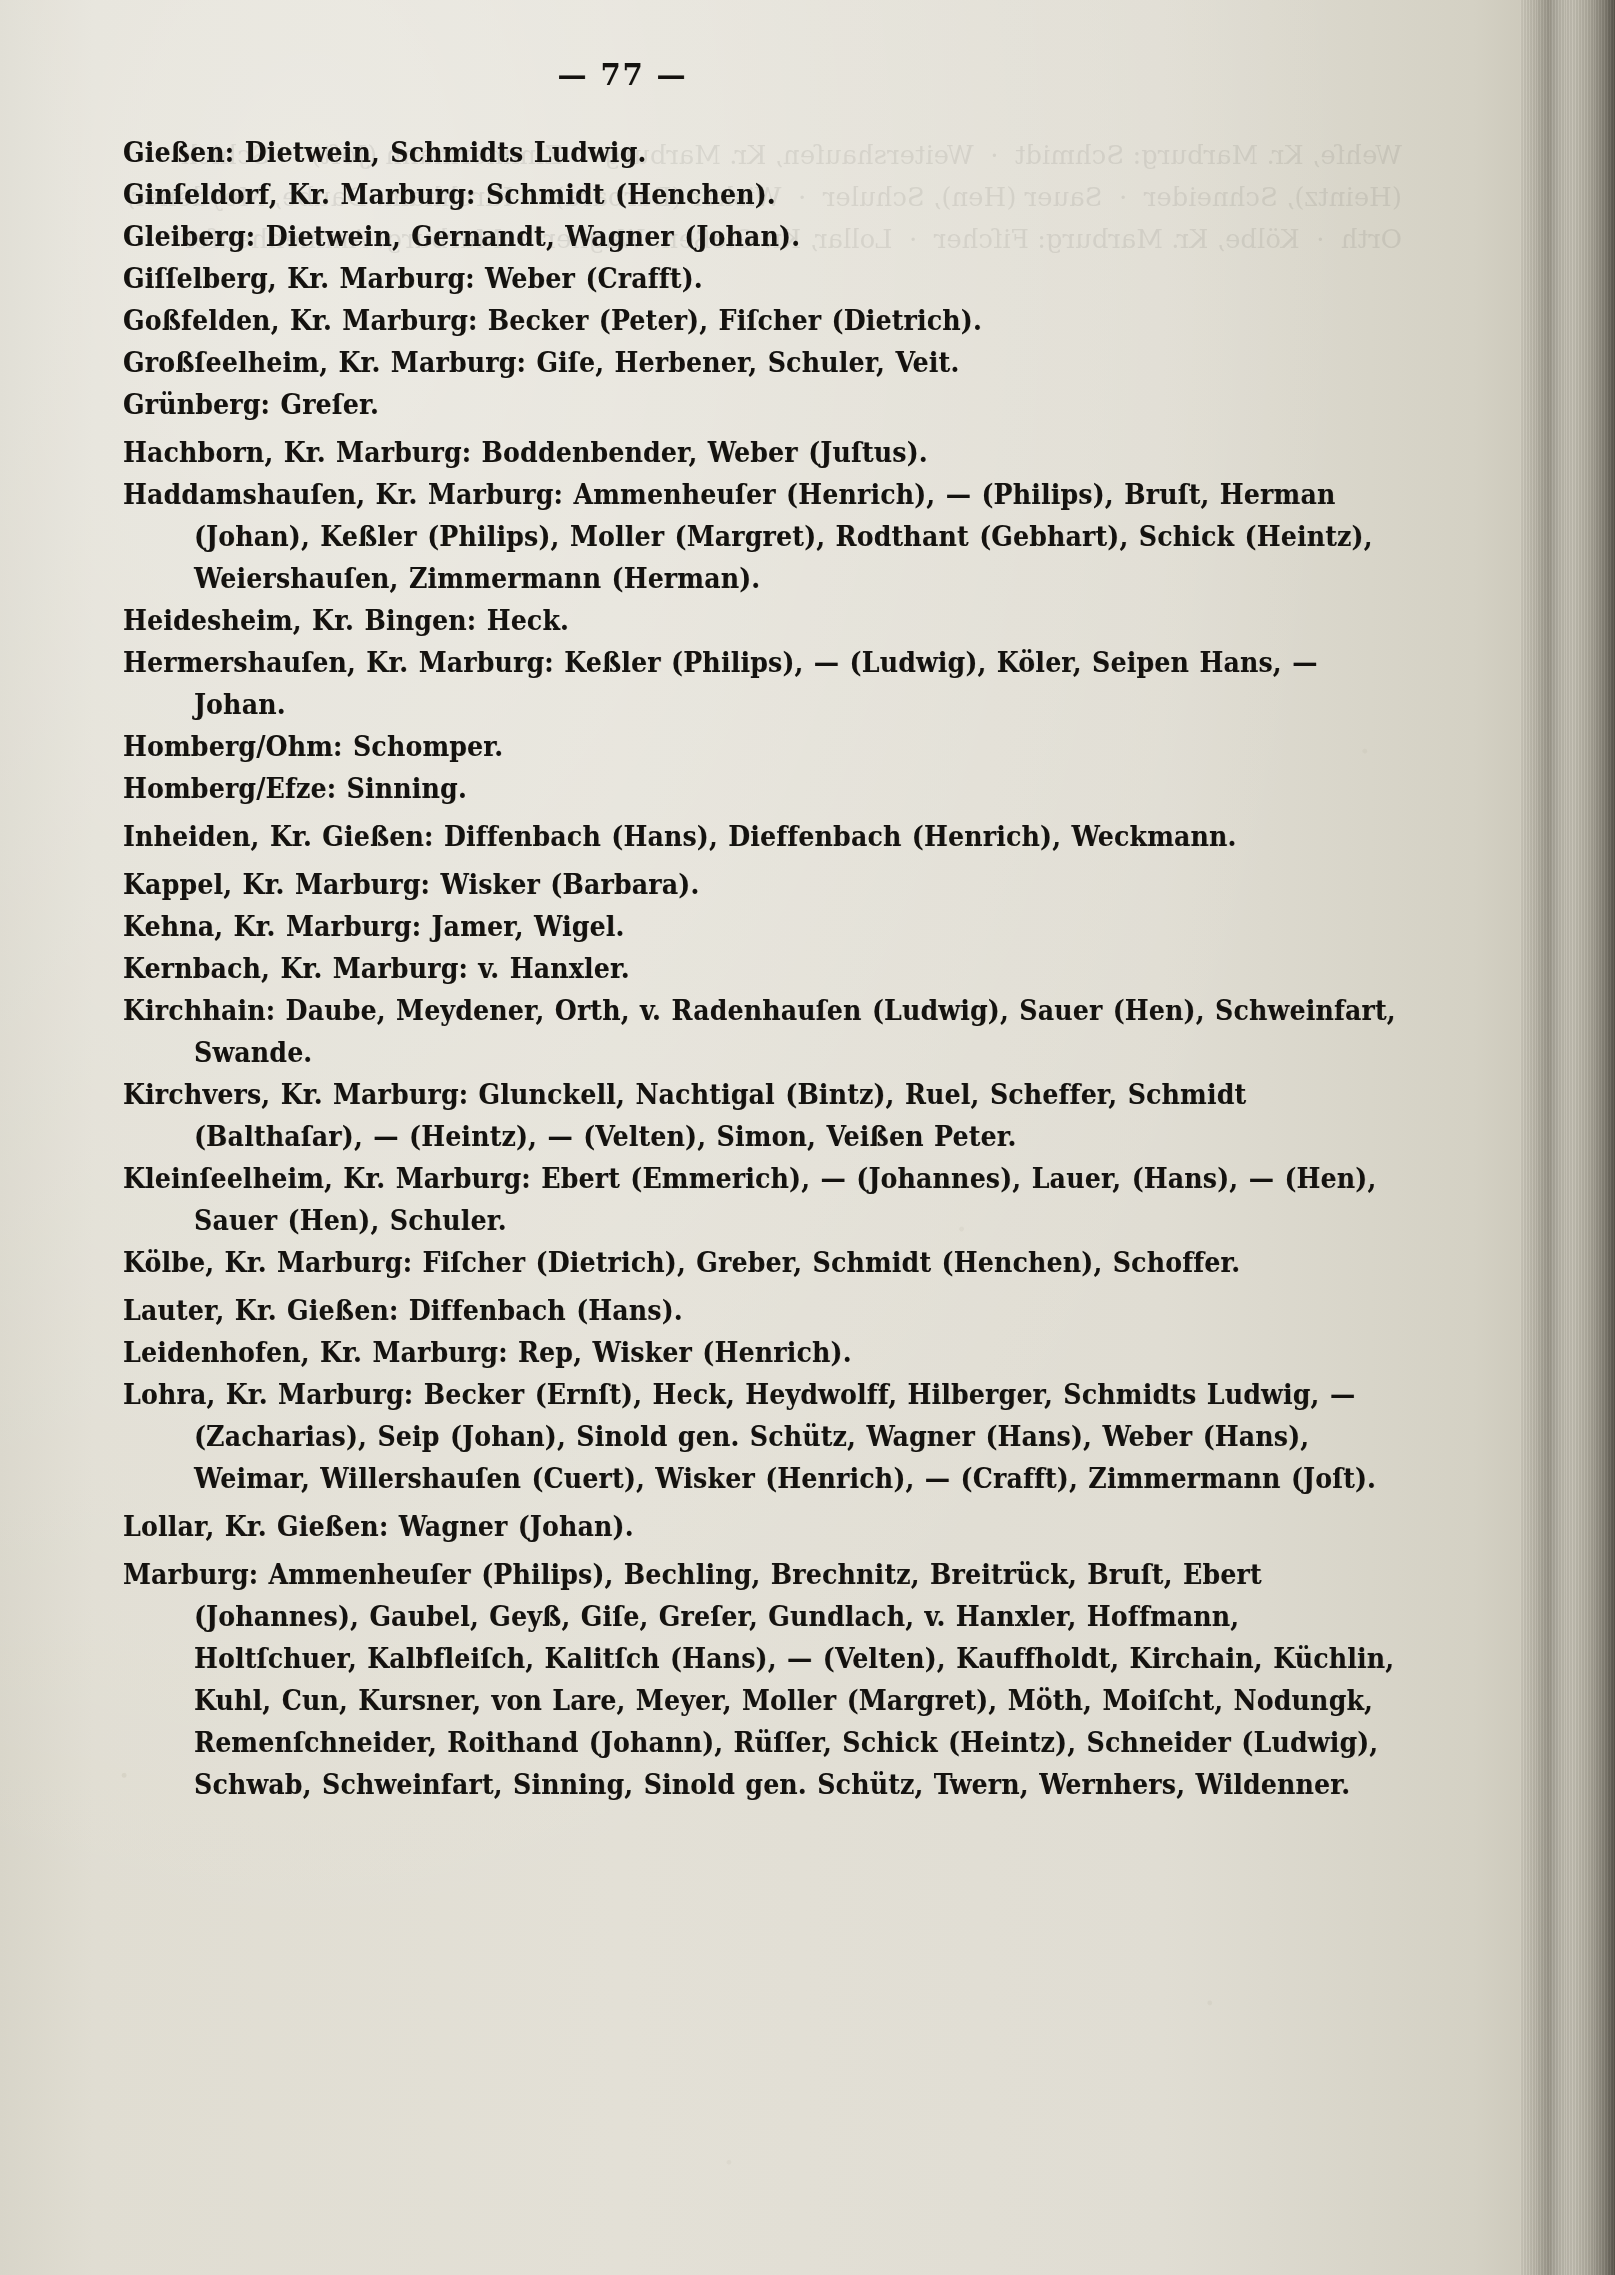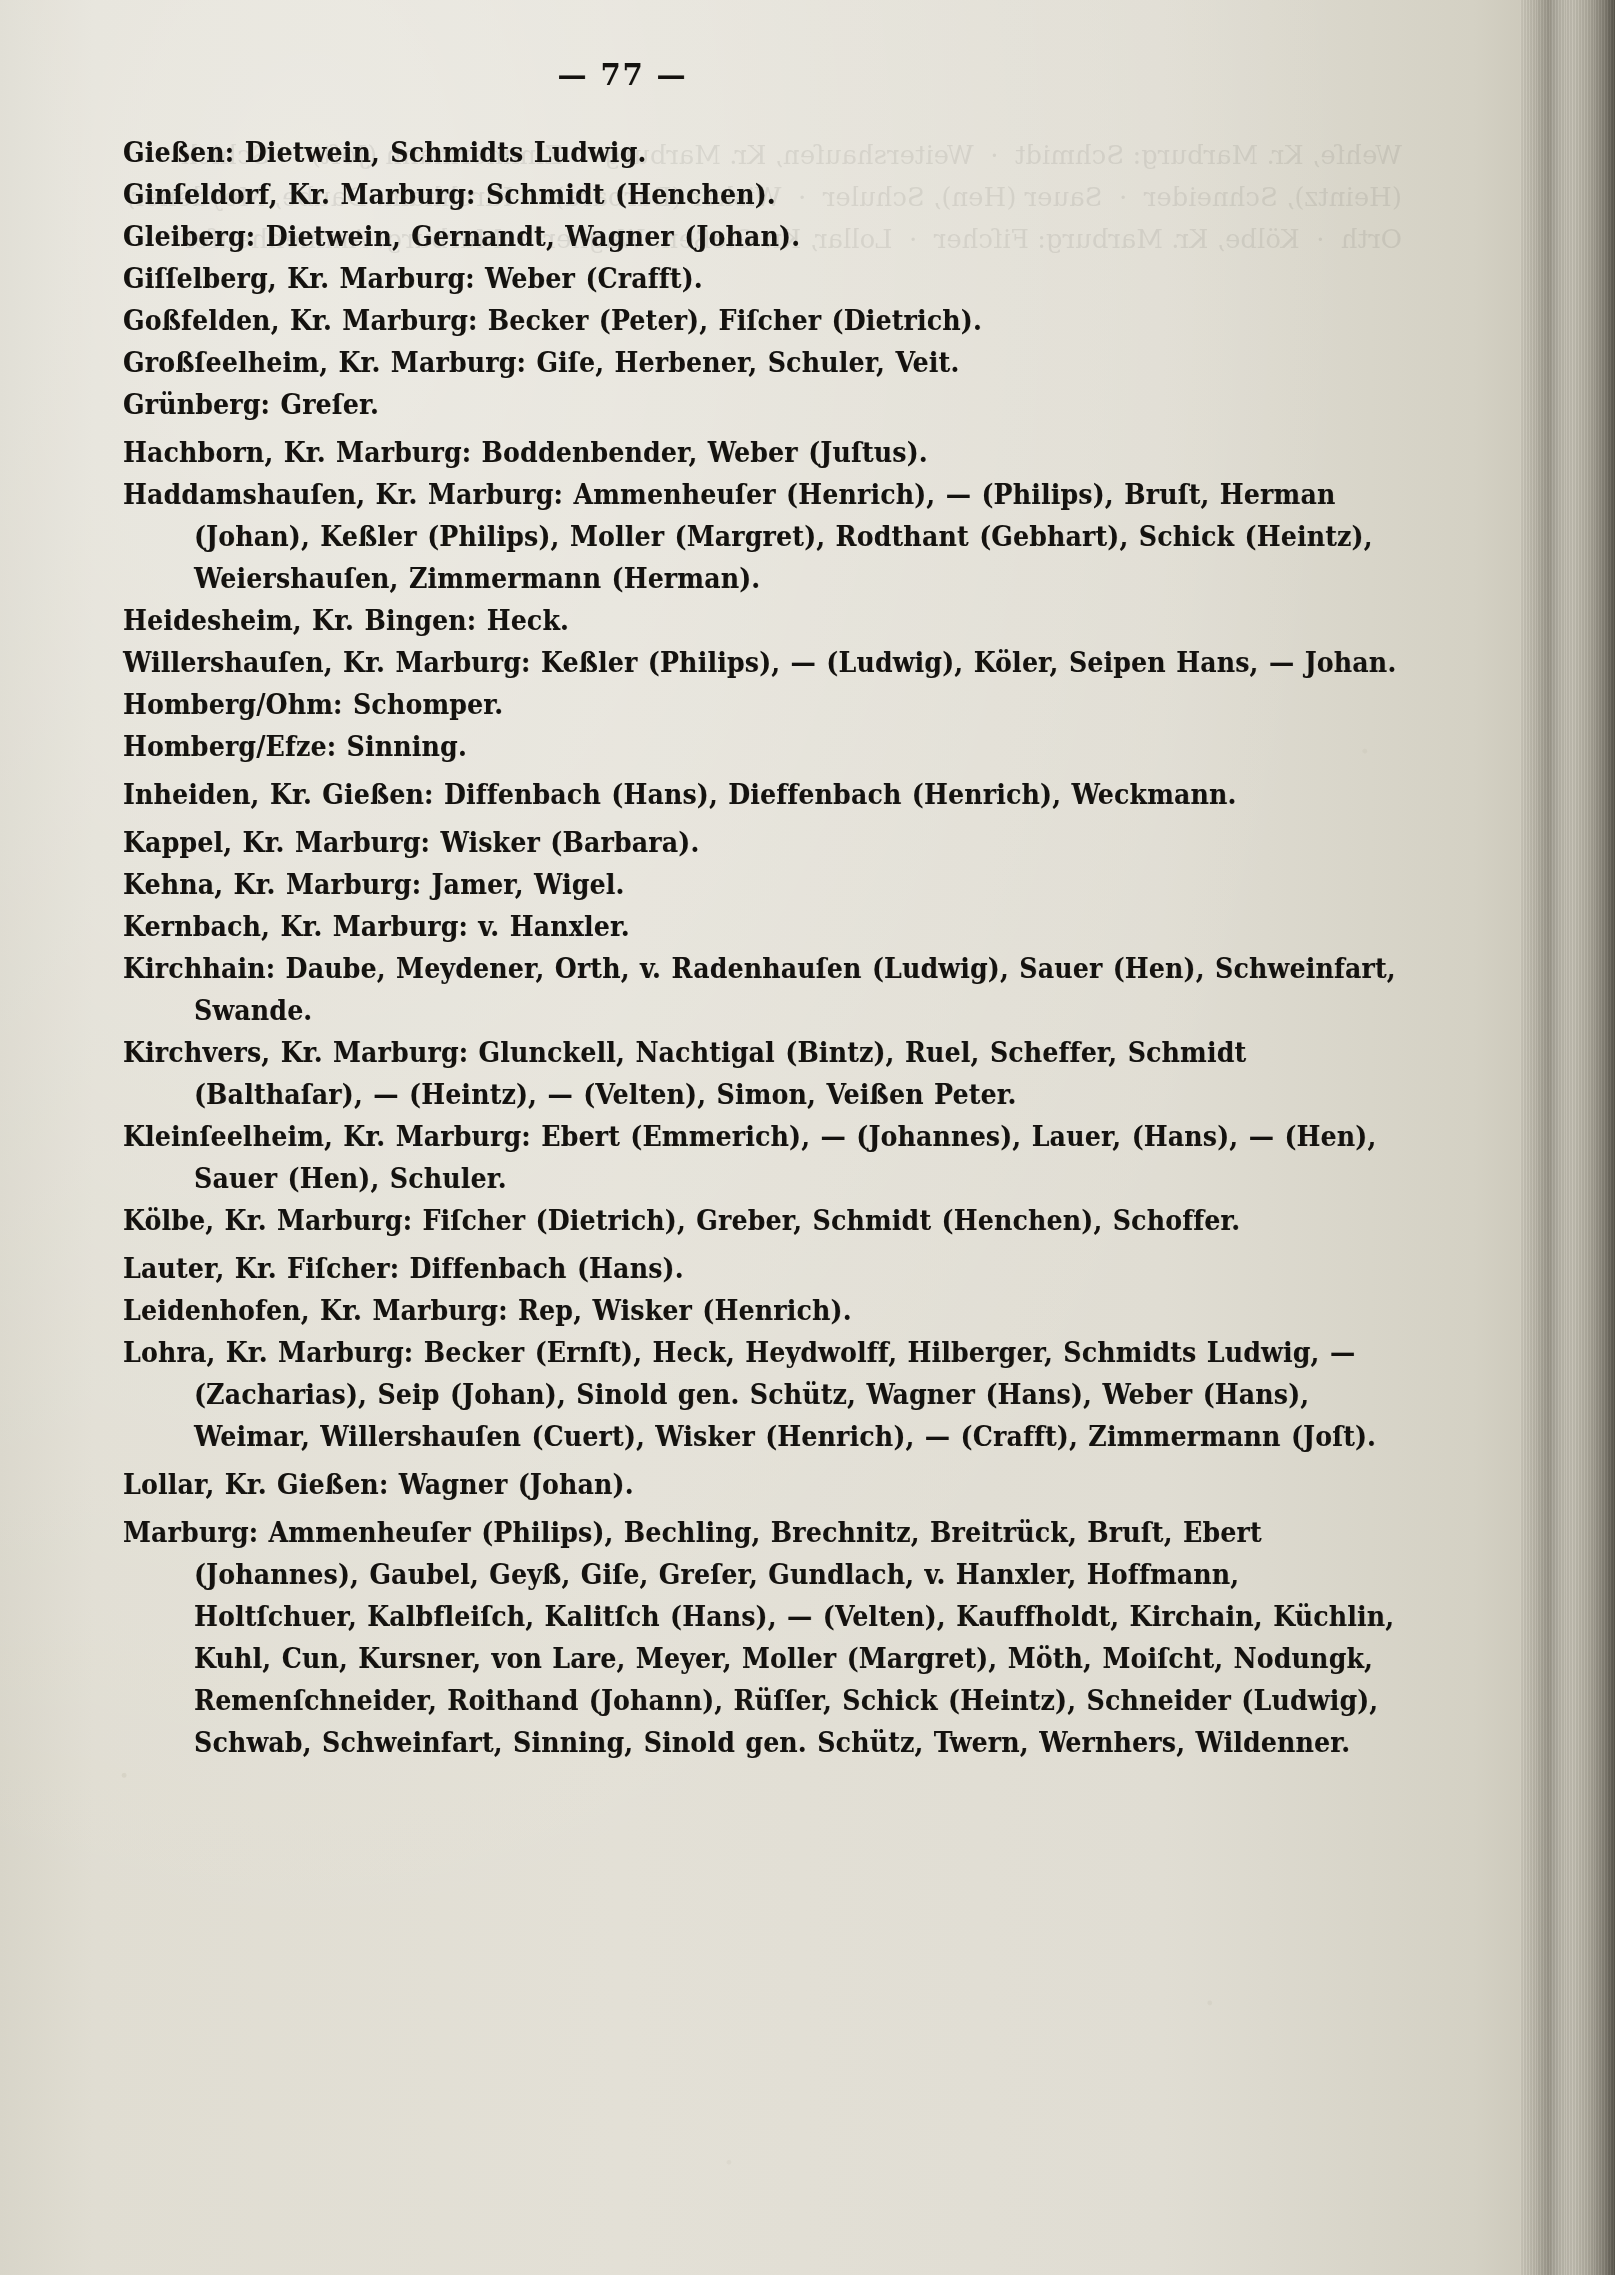--- a/index.html
+++ b/index.html
@@ -144,32 +144,32 @@
           <p class="entry ft">Gießen: Dietwein, Schmidts Ludwig.</p>
           <p class="entry ft">Ginſeldorf, Kr. Marburg: Schmidt (Henchen).</p>
           <p class="entry ft">Gleiberg: Dietwein, Gernandt, Wagner (Johan).</p>
           <p class="entry ft">Giſſelberg, Kr. Marburg: Weber (Crafft).</p>
           <p class="entry ft">Goßfelden, Kr. Marburg: Becker (Peter), Fiſcher (Dietrich).</p>
           <p class="entry ft">Großſeelheim, Kr. Marburg: Giſe, Herbener, Schuler, Veit.</p>
           <p class="entry ft">Grünberg: Greſer.</p>
           <p class="entry ft gap">Hachborn, Kr. Marburg: Boddenbender, Weber (Juſtus).</p>
           <p class="entry ft">Haddamshauſen, Kr. Marburg: Ammenheuſer (Henrich), — (Philips), Bruſt, Herman (Johan), Keßler (Philips), Moller (Margret), Rodthant (Gebhart), Schick (Heintz), Weiershauſen, Zimmermann (Herman).</p>
           <p class="entry ft">Heidesheim, Kr. Bingen: Heck.</p>
-          <p class="entry ft">Willershauſen, Kr. Marburg: Keßler (Philips), — (Ludwig), Köler, Seipen Hans, — Johan.</p>
+          <p class="entry ft">Hermershauſen, Kr. Marburg: Keßler (Philips), — (Ludwig), Köler, Seipen Hans, — Johan.</p>
           <p class="entry ft">Homberg/Ohm: Schomper.</p>
           <p class="entry ft">Homberg/Efze: Sinning.</p>
           <p class="entry ft gap">Inheiden, Kr. Gießen: Diffenbach (Hans), Dieffenbach (Henrich), Weckmann.</p>
           <p class="entry ft gap">Kappel, Kr. Marburg: Wisker (Barbara).</p>
           <p class="entry ft">Kehna, Kr. Marburg: Jamer, Wigel.</p>
           <p class="entry ft">Kernbach, Kr. Marburg: v. Hanxler.</p>
           <p class="entry ft">Kirchhain: Daube, Meydener, Orth, v. Radenhauſen (Ludwig), Sauer (Hen), Schweinfart, Swande.</p>
           <p class="entry ft">Kirchvers, Kr. Marburg: Glunckell, Nachtigal (Bintz), Ruel, Scheffer, Schmidt (Balthaſar), — (Heintz), — (Velten), Simon, Veißen Peter.</p>
           <p class="entry ft">Kleinſeelheim, Kr. Marburg: Ebert (Emmerich), — (Johannes), Lauer, (Hans), — (Hen), Sauer (Hen), Schuler.</p>
           <p class="entry ft">Kölbe, Kr. Marburg: Fiſcher (Dietrich), Greber, Schmidt (Henchen), Schoffer.</p>
-          <p class="entry ft gap">Lauter, Kr. Fiſcher: Diffenbach (Hans).</p>
+          <p class="entry ft gap">Lauter, Kr. Gießen: Diffenbach (Hans).</p>
           <p class="entry ft">Leidenhofen, Kr. Marburg: Rep, Wisker (Henrich).</p>
           <p class="entry ft">Lohra, Kr. Marburg: Becker (Ernſt), Heck, Heydwolff, Hilberger, Schmidts Ludwig, — (Zacharias), Seip (Johan), Sinold gen. Schütz, Wagner (Hans), Weber (Hans), Weimar, Willershauſen (Cuert), Wisker (Henrich), — (Crafft), Zimmermann (Joſt).</p>
           <p class="entry ft gap">Lollar, Kr. Gießen: Wagner (Johan).</p>
           <p class="entry ft gap">Marburg: Ammenheuſer (Philips), Bechling, Brechnitz, Breitrück, Bruſt, Ebert (Johannes), Gaubel, Geyß, Giſe, Greſer, Gundlach, v. Hanxler, Hoffmann, Holtſchuer, Kalbfleiſch, Kalitſch (Hans), — (Velten), Kauffholdt, Kirchain, Küchlin, Kuhl, Cun, Kursner, von Lare, Meyer, Moller (Margret), Möth, Moiſcht, Nodungk, Remenſchneider, Roithand (Johann), Rüſſer, Schick (Heintz), Schneider (Ludwig), Schwab, Schweinfart, Sinning, Sinold gen. Schütz, Twern, Wernhers, Wildenner.</p>
         </div>
     </div>
   </div>
 
   <div id="gutter">
     <div id="gutter-lines"></div>

